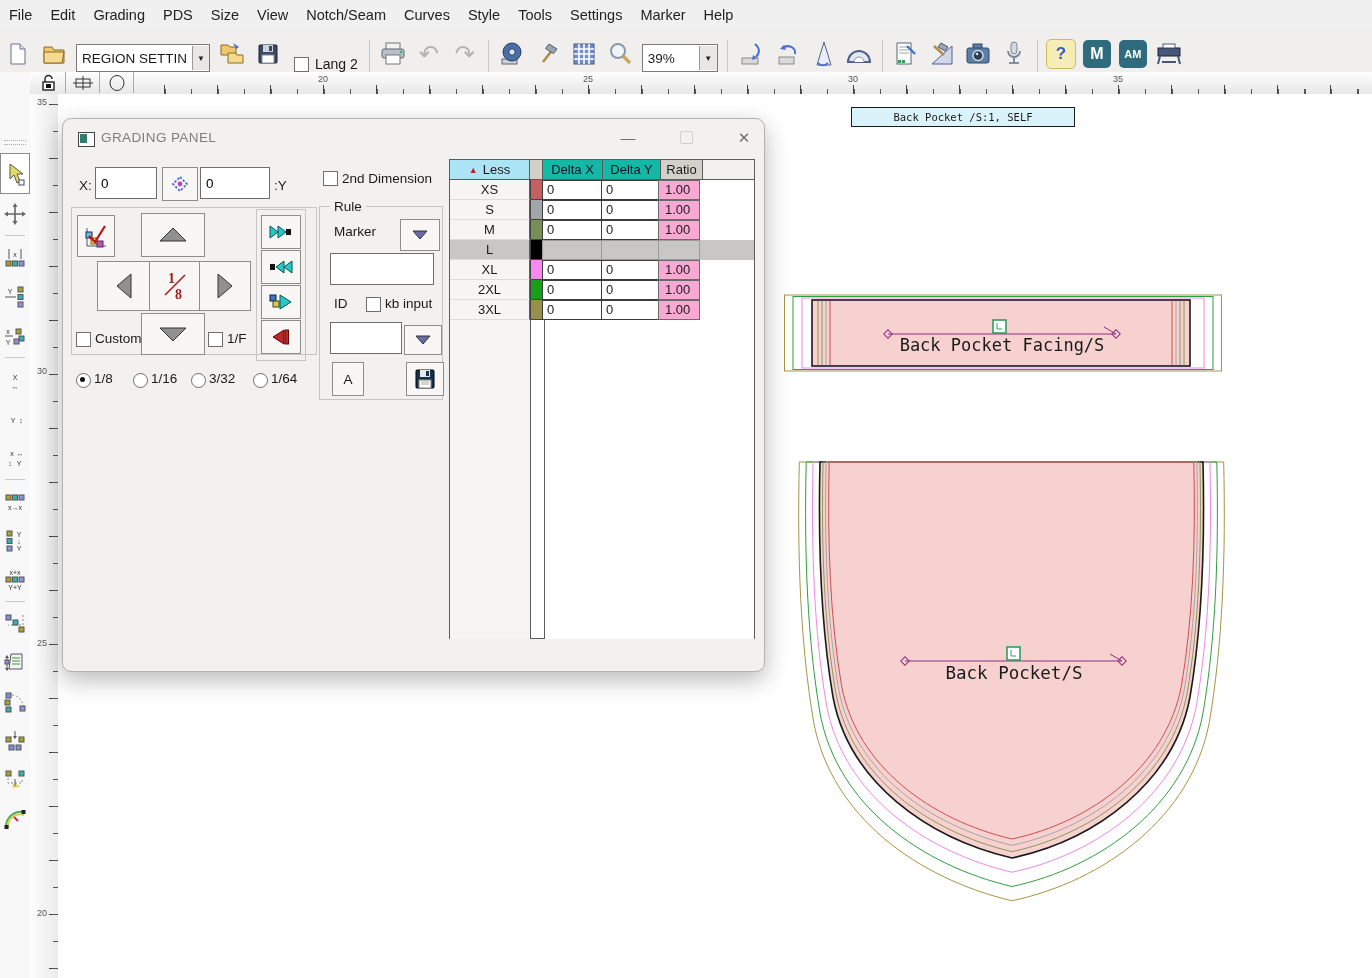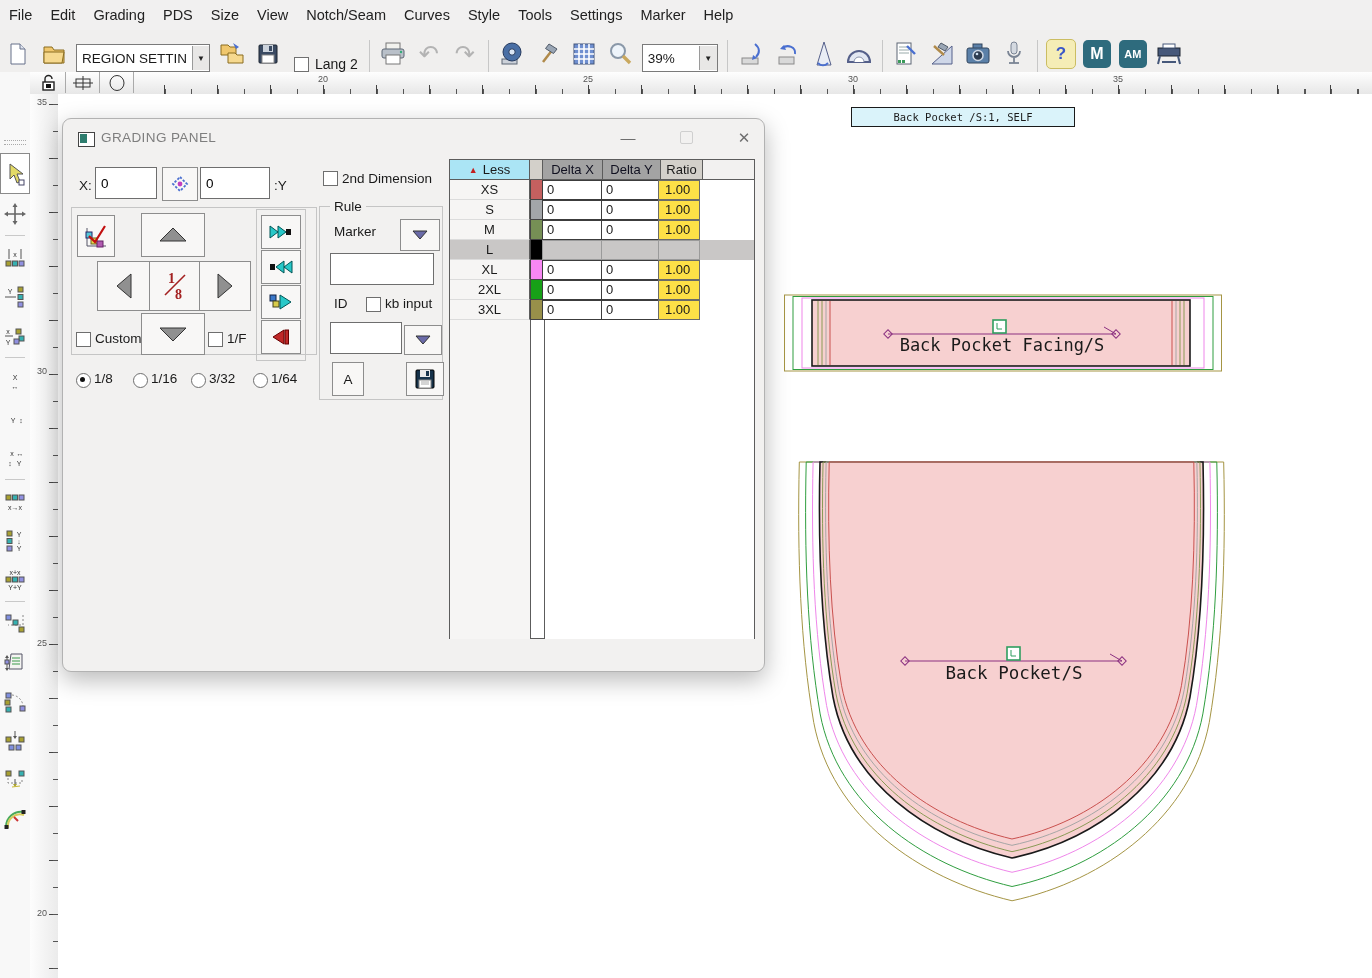--- a/index.html
+++ b/index.html
@@ -74,32 +74,32 @@
   .radio.on::after{content:"";position:absolute;left:3px;top:3px;width:5px;height:5px;border-radius:50%;background:#111}
   
   .gtable{position:absolute;left:386px;top:40px;width:306px;height:480px;border:1px solid #5c5c5c;
           background:#fff;font-size:13px;box-sizing:border-box}
   .trow{display:flex;height:20px;box-sizing:border-box}
   .tc{box-sizing:border-box;overflow:hidden;white-space:nowrap}
   .h-less{width:80px;background:#abe5f5;border-right:1px solid #5c5c5c;border-bottom:1px solid #5c5c5c;
           display:flex;align-items:center;justify-content:center;gap:5px}
   .h-less .tri{color:#c21f1f;font-size:9px}
   .h-col{width:13px;background:#d3d0ca;border-right:1px solid #5c5c5c;border-bottom:1px solid #5c5c5c}
-  .h-d{width:60px;background:#a3a3a3;border-right:1px solid #5c5c5c;border-bottom:1px solid #5c5c5c;
+  .h-d{width:60px;background:#14b8a6;border-right:1px solid #5c5c5c;border-bottom:1px solid #5c5c5c;
        text-align:center;line-height:19px;color:#101020}
   .h-d2{width:58px}
   .h-ratio{width:42px;background:#d3d0ca;border-right:1px solid #5c5c5c;border-bottom:1px solid #5c5c5c;
            text-align:center;line-height:19px}
   .h-fill{flex:1;background:#f2f1f0;border-bottom:1px solid #5c5c5c}
   .c-name{width:80px;background:#f6f5f4;border-bottom:1px solid #dcdcdc;border-right:1px solid #5c5c5c;
           text-align:center;line-height:19px}
   .c-color{width:13px;border-right:1px solid #444;border-bottom:1px solid #444;border-left:1px solid #444}
   .c-dx{width:60px;background:#fff;border:1px solid #3c3c3c;line-height:17px;padding-left:4px;margin-left:-1px}
   .c-dx.d2{width:58px}
-  .c-ratio{width:42px;background:#fde047;border:1px solid #6a6a6a;line-height:17px;padding-left:6px;margin-left:-1px}
+  .c-ratio{width:42px;background:#f9a8d4;border:1px solid #6a6a6a;line-height:17px;padding-left:6px;margin-left:-1px}
   .c-fill{flex:1;background:#fff}
   .trow.sel .c-name,.trow.sel .c-fill{background:#c9c7c6}
   .trow.sel .c-dx,.trow.sel .c-ratio{background:#c9c7c6;border-color:#9a9a9a}
   .tbody-rest{display:flex;height:319px}
   .tbody-rest .left{width:80px;background:#f6f5f4;border-right:1px solid #5c5c5c}
   .tbody-rest .mid{width:13px;border-right:1px solid #5c5c5c}
   .tbody-rest .right{flex:1;background:#fff}
   .smalltxt{font-size:7px;fill:#333;font-family:"Liberation Sans",sans-serif}
 </style>
 </head>

